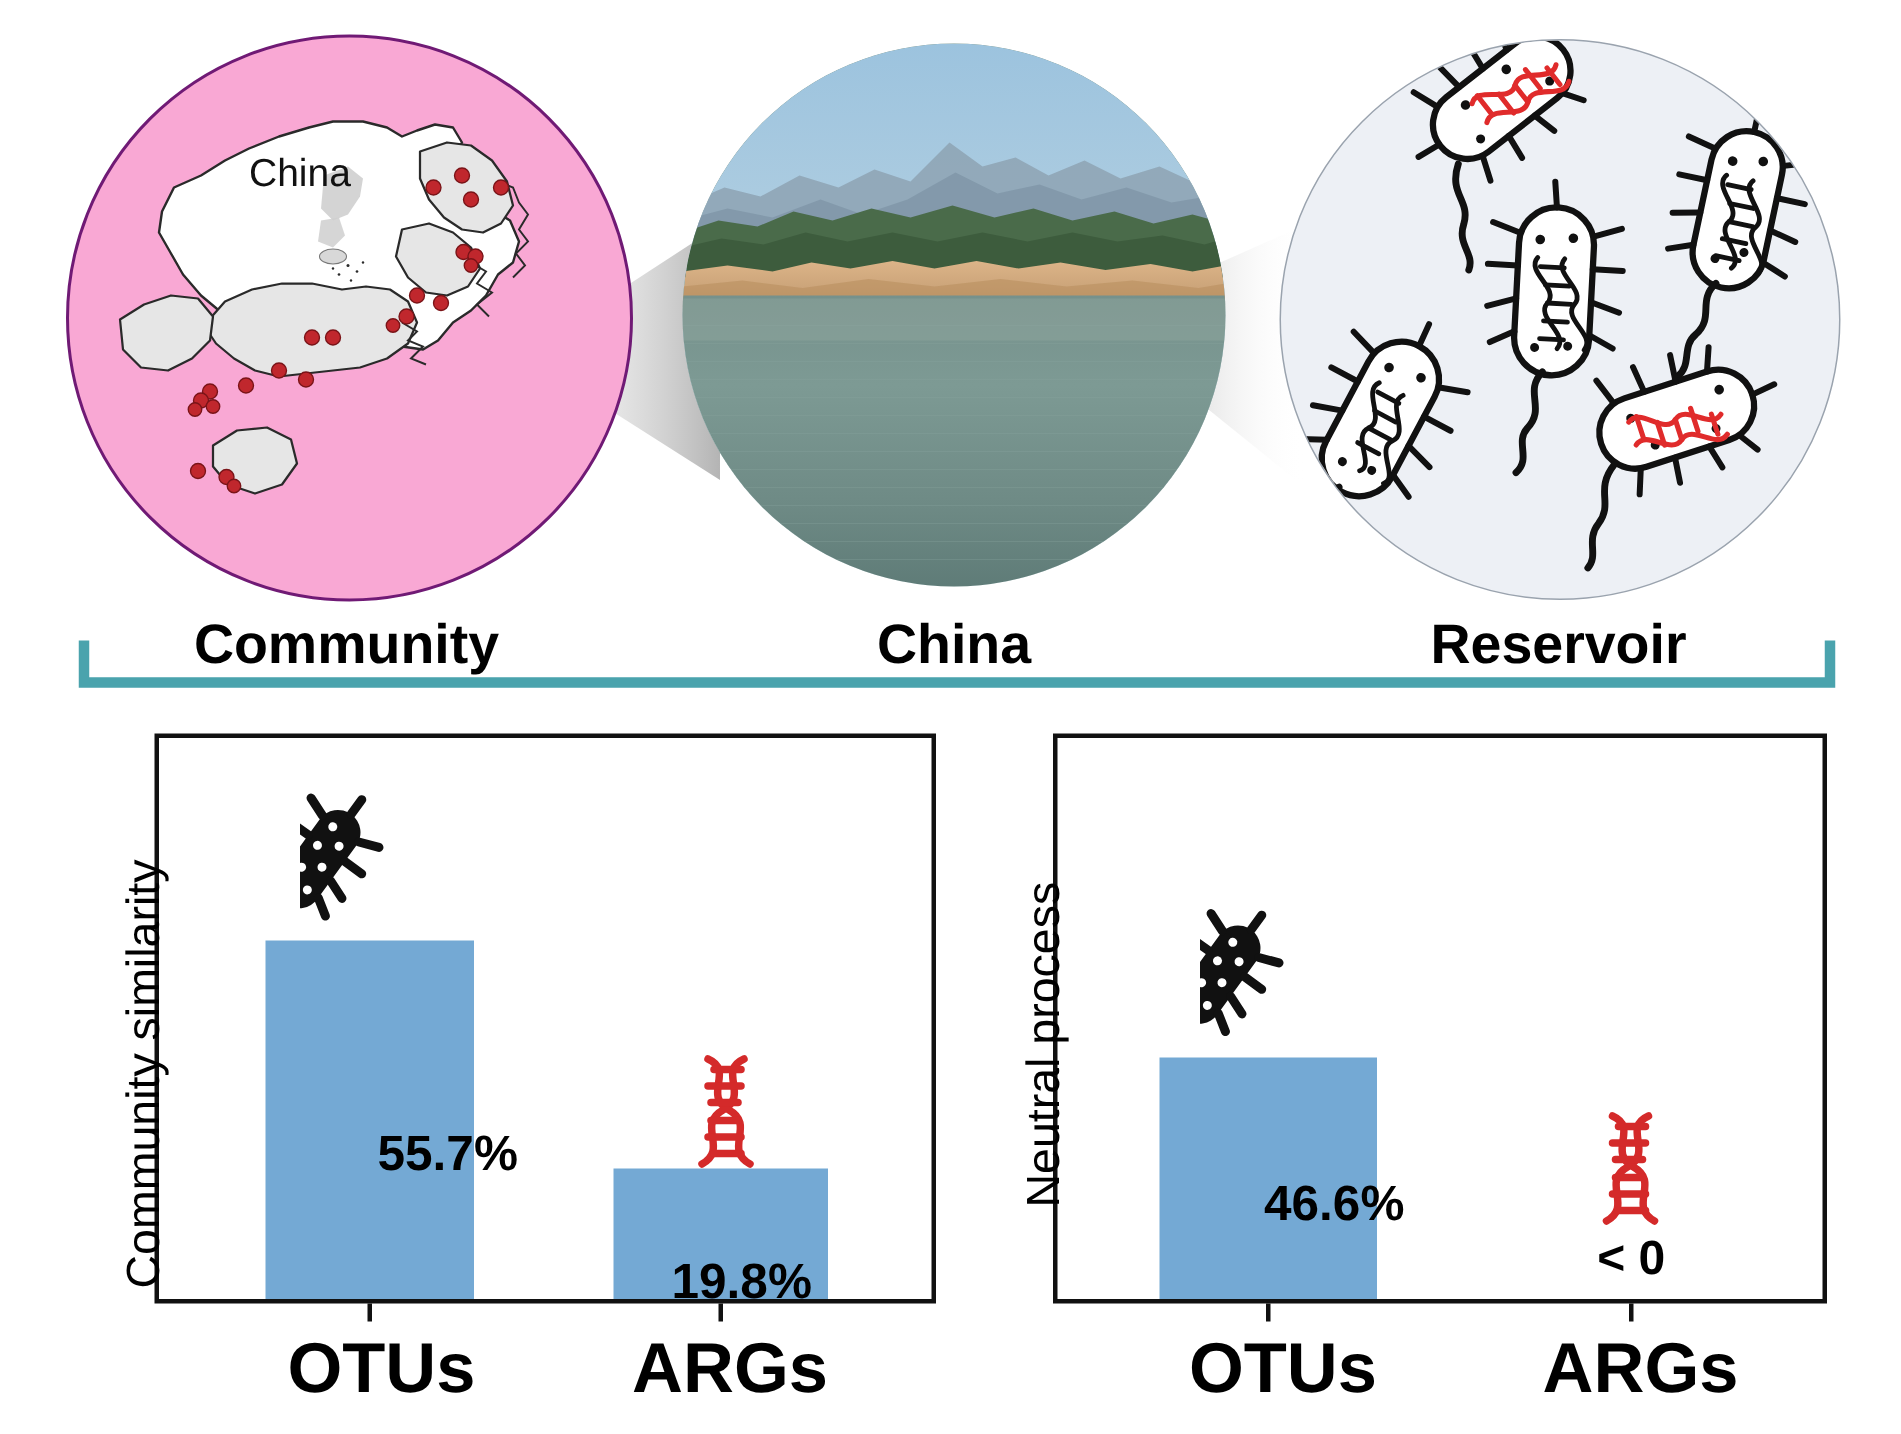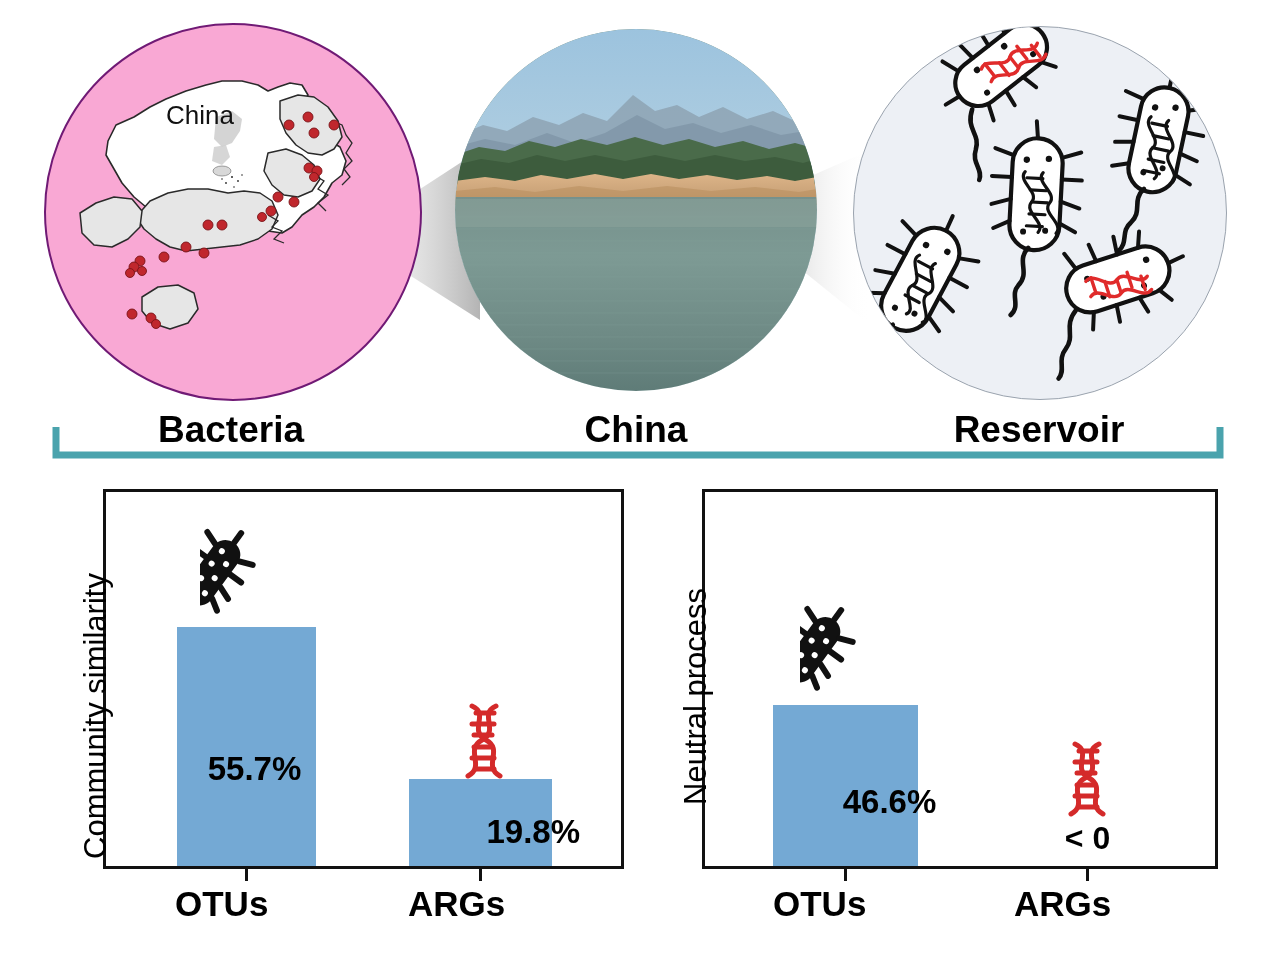--- a/index.html
+++ b/index.html
@@ -29,22 +29,22 @@
   .panel-frame{position:absolute;border:3px solid #111;background:#fff;box-sizing:border-box;}
   #panelA{left:103px;top:489px;width:521px;height:380px;}
   #panelB{left:702px;top:489px;width:516px;height:380px;}
 
   .ylab{position:absolute;font-size:31px;color:#000;white-space:nowrap;
         transform-origin:0 0;transform:rotate(-90deg);}
 
   .bar{position:absolute;background:#74a9d4;}
   .barval{position:absolute;font-weight:bold;font-size:33px;color:#000;
           text-align:center;white-space:nowrap;}
-  .catlab{position:absolute;font-weight:bold;font-size:35px;color:#000;
-          text-align:left;white-space:nowrap;}
+  .catlab{position:absolute;font-weight:bold;font-size:47px;color:#000;
+          text-align:right;white-space:nowrap;}
   .tick{position:absolute;background:#111;width:3px;height:12px;}
   .nobar-note{position:absolute;font-weight:bold;font-size:32px;color:#000;
               text-align:center;white-space:nowrap;}
 
   .icon-svg{position:absolute;}
 </style>
 </head>
 <body>
 
 <svg class="wedge" style="left:330px;top:150px;width:150px;height:170px;" viewBox="0 0 150 170">
@@ -363,21 +363,21 @@
         <line x1="28" y1="14" x2="28" y2="30"></line>
         <line x1="40" y1="22" x2="40" y2="38"></line>
         <line x1="52" y1="24" x2="52" y2="38"></line>
         <line x1="64" y1="20" x2="64" y2="36"></line>
         <line x1="76" y1="28" x2="76" y2="42"></line>
       </g>
     </g>
   </svg>
 </div>
 
-<div class="toplabel" style="left:44px;top:409px;width:374px;font-size:37px;">Bacteria</div>
+<div class="toplabel" style="left:44px;top:409px;width:374px;font-size:37px;">Community</div>
 <div class="toplabel" style="left:455px;top:409px;width:362px;font-size:37px;">China</div>
 <div class="toplabel" style="left:853px;top:409px;width:372px;font-size:37px;">Reservoir</div>
 
 <svg id="bracket" viewBox="0 0 1172 35">
   <path d="M4,2 L4,30 L1168,30 L1168,2" fill="none" stroke="#4aa3ad" stroke-width="7" stroke-linejoin="miter"></path>
 </svg>
 
 <div class="panel-frame" id="panelA"></div>
 
 <div class="ylab" style="left:78px;top:859px;">Community similarity</div>
@@ -418,22 +418,22 @@
     <line x1="22" y1="33" x2="40" y2="33"></line>
     <line x1="22" y1="45" x2="40" y2="45"></line>
     <line x1="20" y1="56" x2="42" y2="56"></line>
     <line x1="24" y1="67" x2="42" y2="67"></line>
   </g>
 </svg>
 
 <div class="bar" style="left:177px;top:627px;width:139px;height:239px;"></div>
 <div class="bar" style="left:409px;top:779px;width:143px;height:87px;"></div>
 
-<div class="barval" style="left:177px;top:750px;width:155px;">55.7%</div>
-<div class="barval" style="left:409px;top:813px;width:171px;text-align:right;">19.8%</div>
+<div class="barval" style="left:177px;top:750px;width:155px;padding-left:44px;">55.7%</div>
+<div class="barval" style="left:409px;top:835px;width:171px;">19.8%</div>
 
 <div class="tick" style="left:245px;top:869px;"></div>
 <div class="tick" style="left:479px;top:869px;"></div>
 
 <div class="catlab" style="left:175px;top:884px;width:142px;">OTUs</div>
 <div class="catlab" style="left:408px;top:884px;width:144px;">ARGs</div>
 
 <div class="panel-frame" id="panelB"></div>
 
 <div class="ylab" style="left:678px;top:805px;">Neutral process</div>

